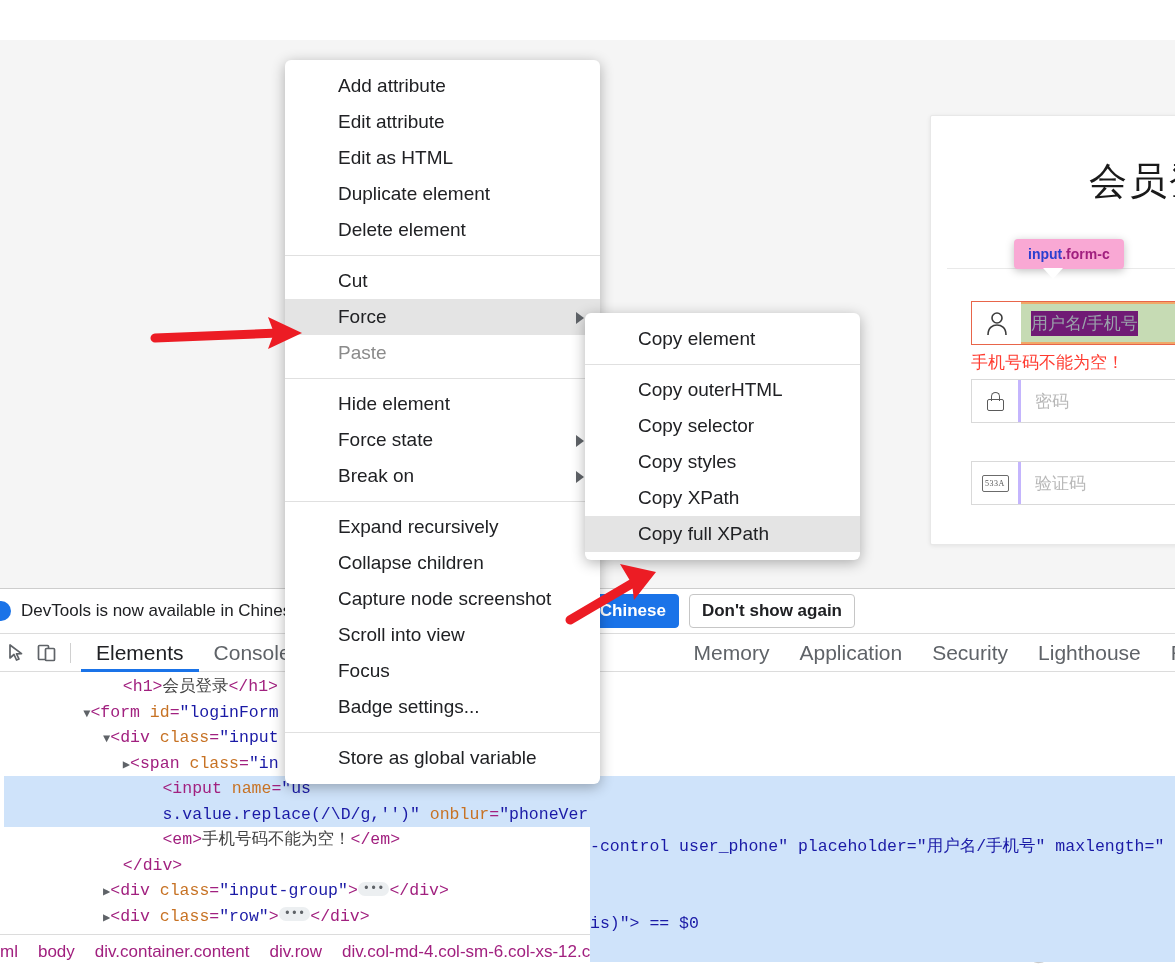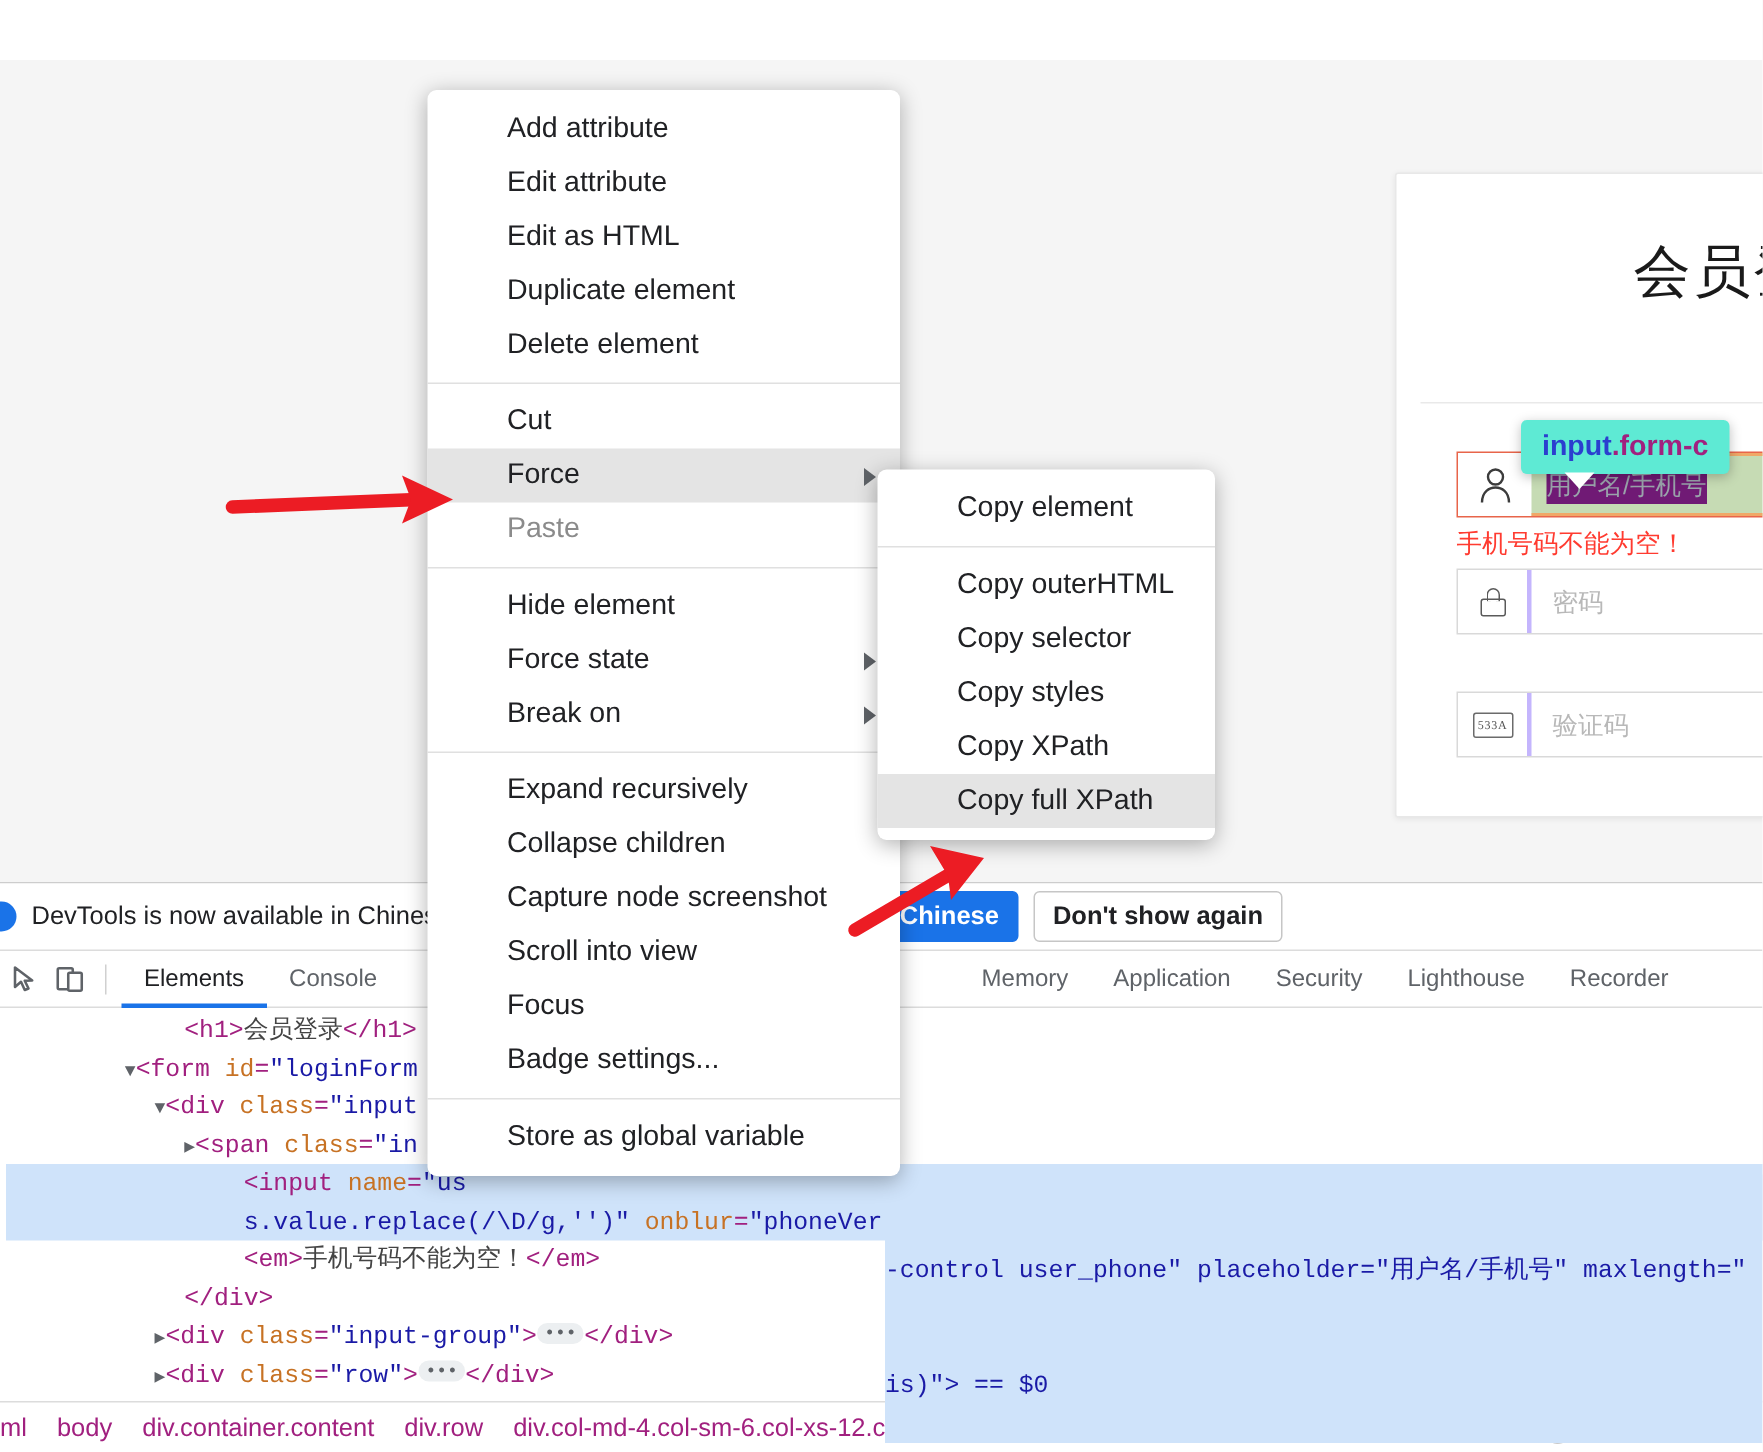--- a/index.html
+++ b/index.html
@@ -85,28 +85,27 @@
   .lock-ic .shk { position:absolute; left:4px; top:0; width:9px; height:9px; border:1.5px solid #5a5a5a; border-bottom:none; border-radius:5px 5px 0 0;}
   .cap-ic {
     width:27px; height:17px; border:1px solid #6b6b6b; border-radius:2px;
     font-size:8px; display:flex; align-items:center; justify-content:center;
     color:#555; font-family:"Liberation Serif", serif; letter-spacing:0.5px;
   }
 
   
   #inspect-tip {
     position:absolute; left:1014px; top:239px;
-    background:#5eead4; border-radius:4px;
+    background:#f9a8d4; border-radius:4px;
     box-shadow:0 2px 8px rgba(0,0,0,0.25);
     padding:7px 14px;
-    font-size:19px; font-weight:bold;
+    font-size:14px; font-weight:bold;
     white-space:nowrap;
     color:#a1207f;
     font-family:"Liberation Sans", sans-serif;
-    margin-top:41px;
   }
   #inspect-tip .t-tag { color:#2b3fcf; }
   #inspect-tip:after {
     content:""; position:absolute; left:29px; bottom:-10px;
     border-left:10px solid transparent; border-right:10px solid transparent;
     border-top:11px solid #ffffff;
   }
 
   
   #devtools {
@@ -140,21 +139,21 @@
   }
 
   #tabbar {
     position:absolute; left:0; top:45px; width:1175px; height:38px;
     border-bottom:1px solid #dcdcdc;
     display:flex; align-items:center;
   }
   .tool-ic { width:26px; height:26px; margin-left:4px; position:relative; flex:0 0 auto;}
   #tabbar .sep { width:1px; height:20px; background:#d0d0d0; margin:0 10px; flex:0 0 auto;}
   .tab {
-    font-size:16px; color:#5f6368; padding:0 15px; height:38px;
+    font-size:21px; color:#5f6368; padding:0 15px; height:38px;
     line-height:38px; white-space:nowrap; flex:0 0 auto;
   }
   .tab.active { color:#202124; border-bottom:3px solid #1a73e8; }
 
   
   #dom-tree {
     position:absolute; left:4px; top:83px; width:1175px; height:253px;
     font-family:"Liberation Mono", monospace;
     font-size:16.5px;
     line-height:25.5px;
@@ -208,21 +207,21 @@
   .mi.disabled { color:#8b8b8b; }
   .mi .sub-arrow {
     position:absolute; right:16px; top:13px;
     width:0; height:0;
     border-top:6px solid transparent; border-bottom:6px solid transparent;
     border-left:8px solid #5f6368;
   }
   .msep { height:1px; background:#e0e0e0; margin:7px 0; }
 
   #submenu {
-    position:absolute; left:585px; top:313px; width:225px;
+    position:absolute; left:585px; top:313px; width:275px;
     background:#ffffff; border-radius:6px;
     box-shadow:0 3px 14px rgba(0,0,0,0.30);
     padding:8px 0 8px 0;
     z-index:60;
   }
   #submenu .mi { padding-left:53px; }
 
   
   .red-arrow { position:absolute; z-index:90; pointer-events:none; }
 </style>

